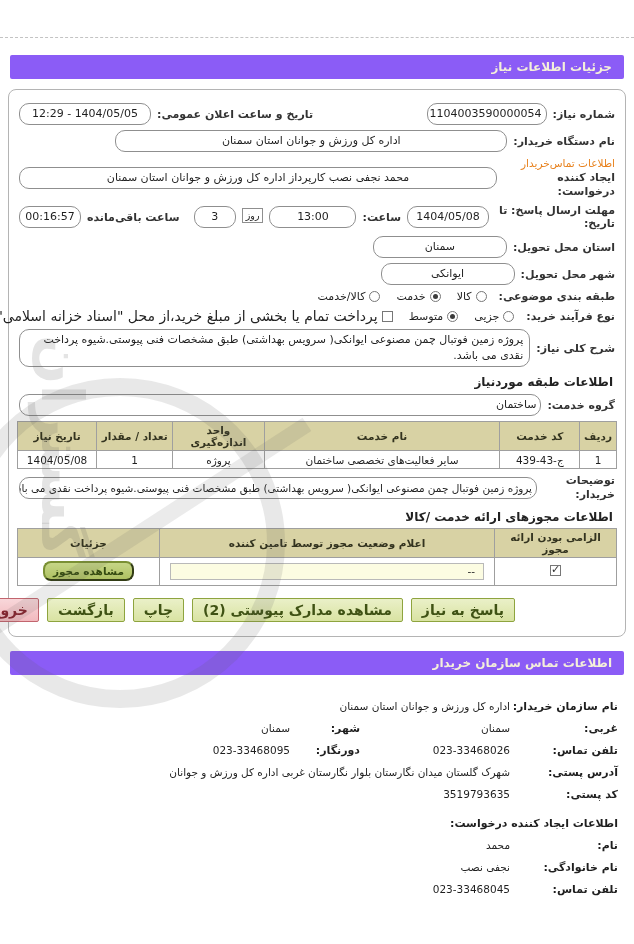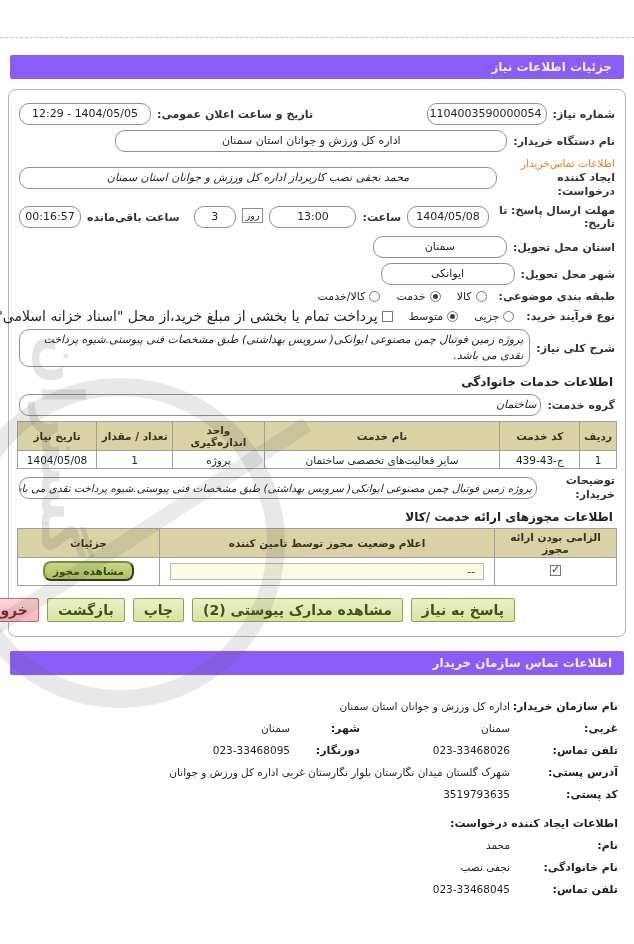--- a/index.html
+++ b/index.html
@@ -23,21 +23,21 @@
   .between { justify-content: space-between; }
   .grp { display: flex; align-items: center; gap: 6px; }
   .lbl { font-weight: bold; color: #333; white-space: nowrap; font-size: 11px; }
   .lbl.wrap { white-space: normal; line-height: 1.25; }
   .w120 { width: 120px; } .w72 { width: 72px; }
   .box {
     border: 1px solid #8f8f8f; background: #fff; min-height: 20px; line-height: 18px;
     padding: 1px 4px; border-radius: 10px; font-size: 11px; overflow: hidden; white-space: nowrap;
   }
   .center { text-align: center; }
-  .fill { flex: 1; font-style: italic; }
+  .fill { flex: 1; }
   .spacer { flex: 1; }
   .w-need { width: 120px; } .w-date { width: 132px; } .w-wide { width: 392px; }
   .w-ddate { width: 82px; } .w-time { width: 87px; } .w-days { width: 42px; }
   .w-rem { width: 62px; } .w-city { width: 134px; }
   .textarea { white-space: normal; height: 38px; line-height: 16px; text-align: right; padding: 2px 6px; }
   .days-unit {
     border: 1px solid #8f8f8f; background: #fff; font-size: 9.5px; padding: 0 3px;
     height: 15px; line-height: 13px; position: relative; top: -7px; border-radius: 0; margin-top: 11px;
   }
   .creator-side { display: flex; flex-direction: column; align-items: flex-start; gap: 2px; width: 112px; }
@@ -188,21 +188,21 @@
         <span class="chk-lbl">پرداخت تمام یا بخشی از مبلغ خرید،از محل "اسناد خزانه اسلامی" خواهد بود.</span>
       </span>
     </div>
   </div>
 
   <div class="frow">
     <span class="lbl">شرح کلی نیاز:</span>
     <div class="box fill textarea">پروژه زمین فوتبال چمن مصنوعی ایوانکی( سرویس بهداشتی) طبق مشخصات فنی پیوستی.شیوه پرداخت نقدی می باشد.</div>
   </div>
 
-  <div class="sect">اطلاعات خدمات خانوادگی</div>
+  <div class="sect">اطلاعات طبقه موردنیاز</div>
 
   <div class="frow">
     <span class="lbl">گروه خدمت:</span>
     <div class="box fill">ساختمان</div>
   </div>
 
   <table>
     <thead>
       <tr>
         <th style="width:34px">ردیف</th>

